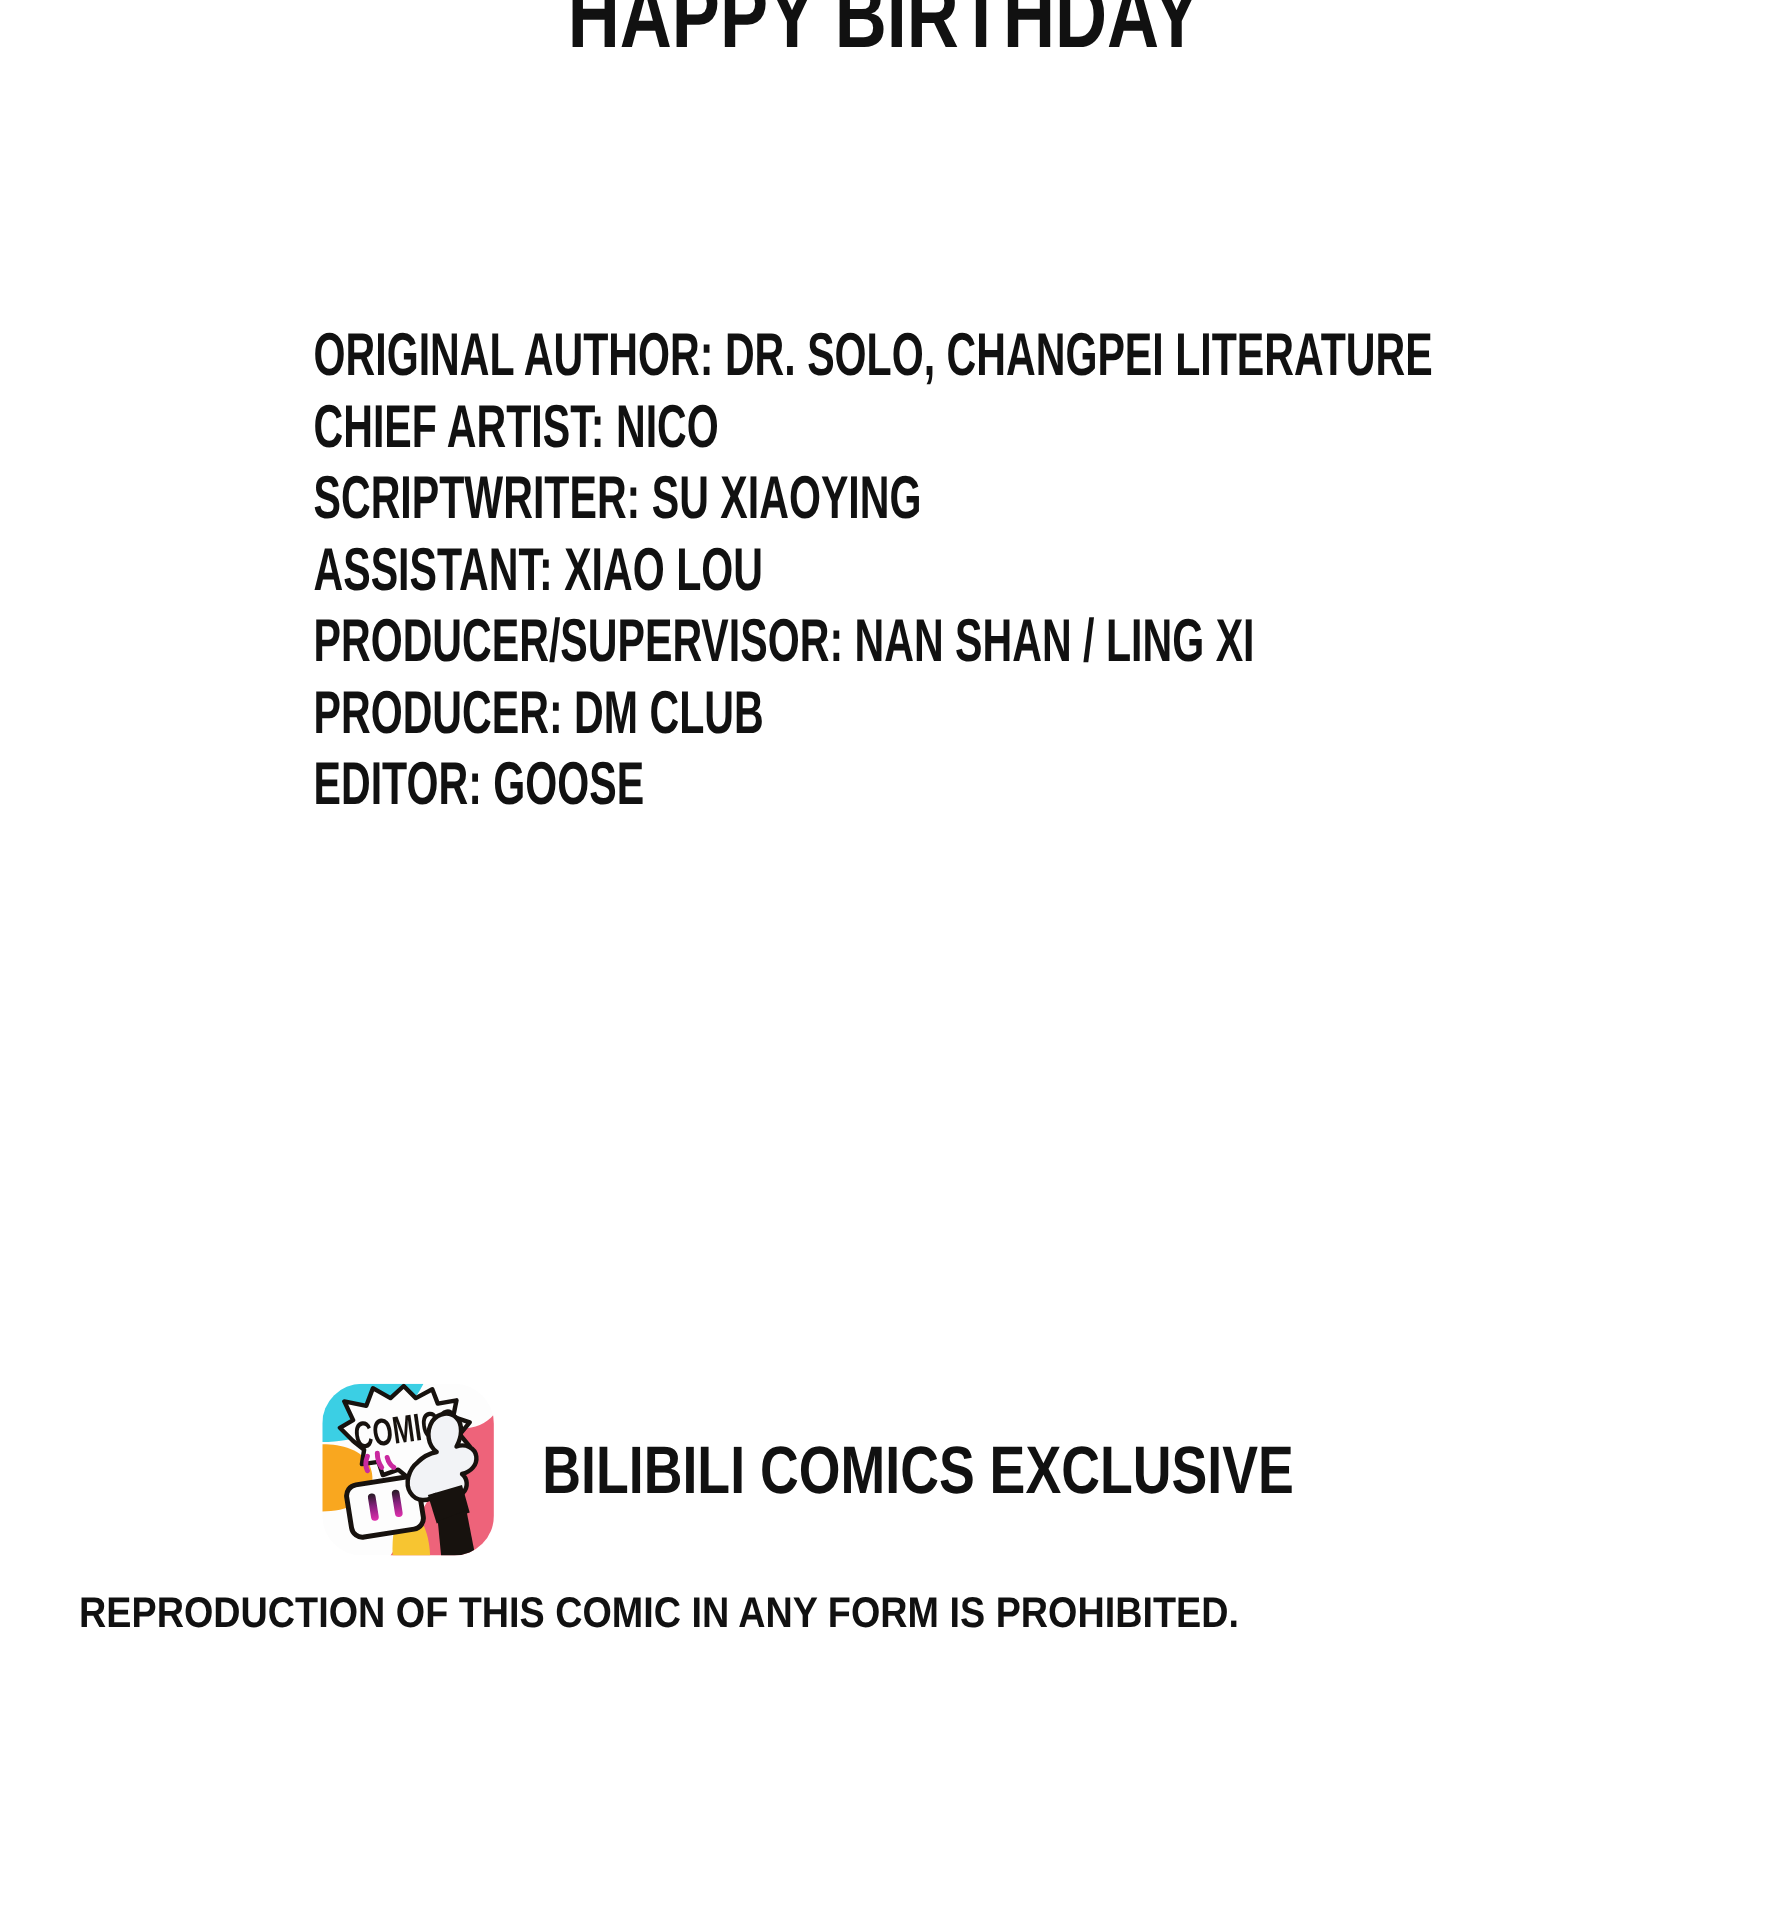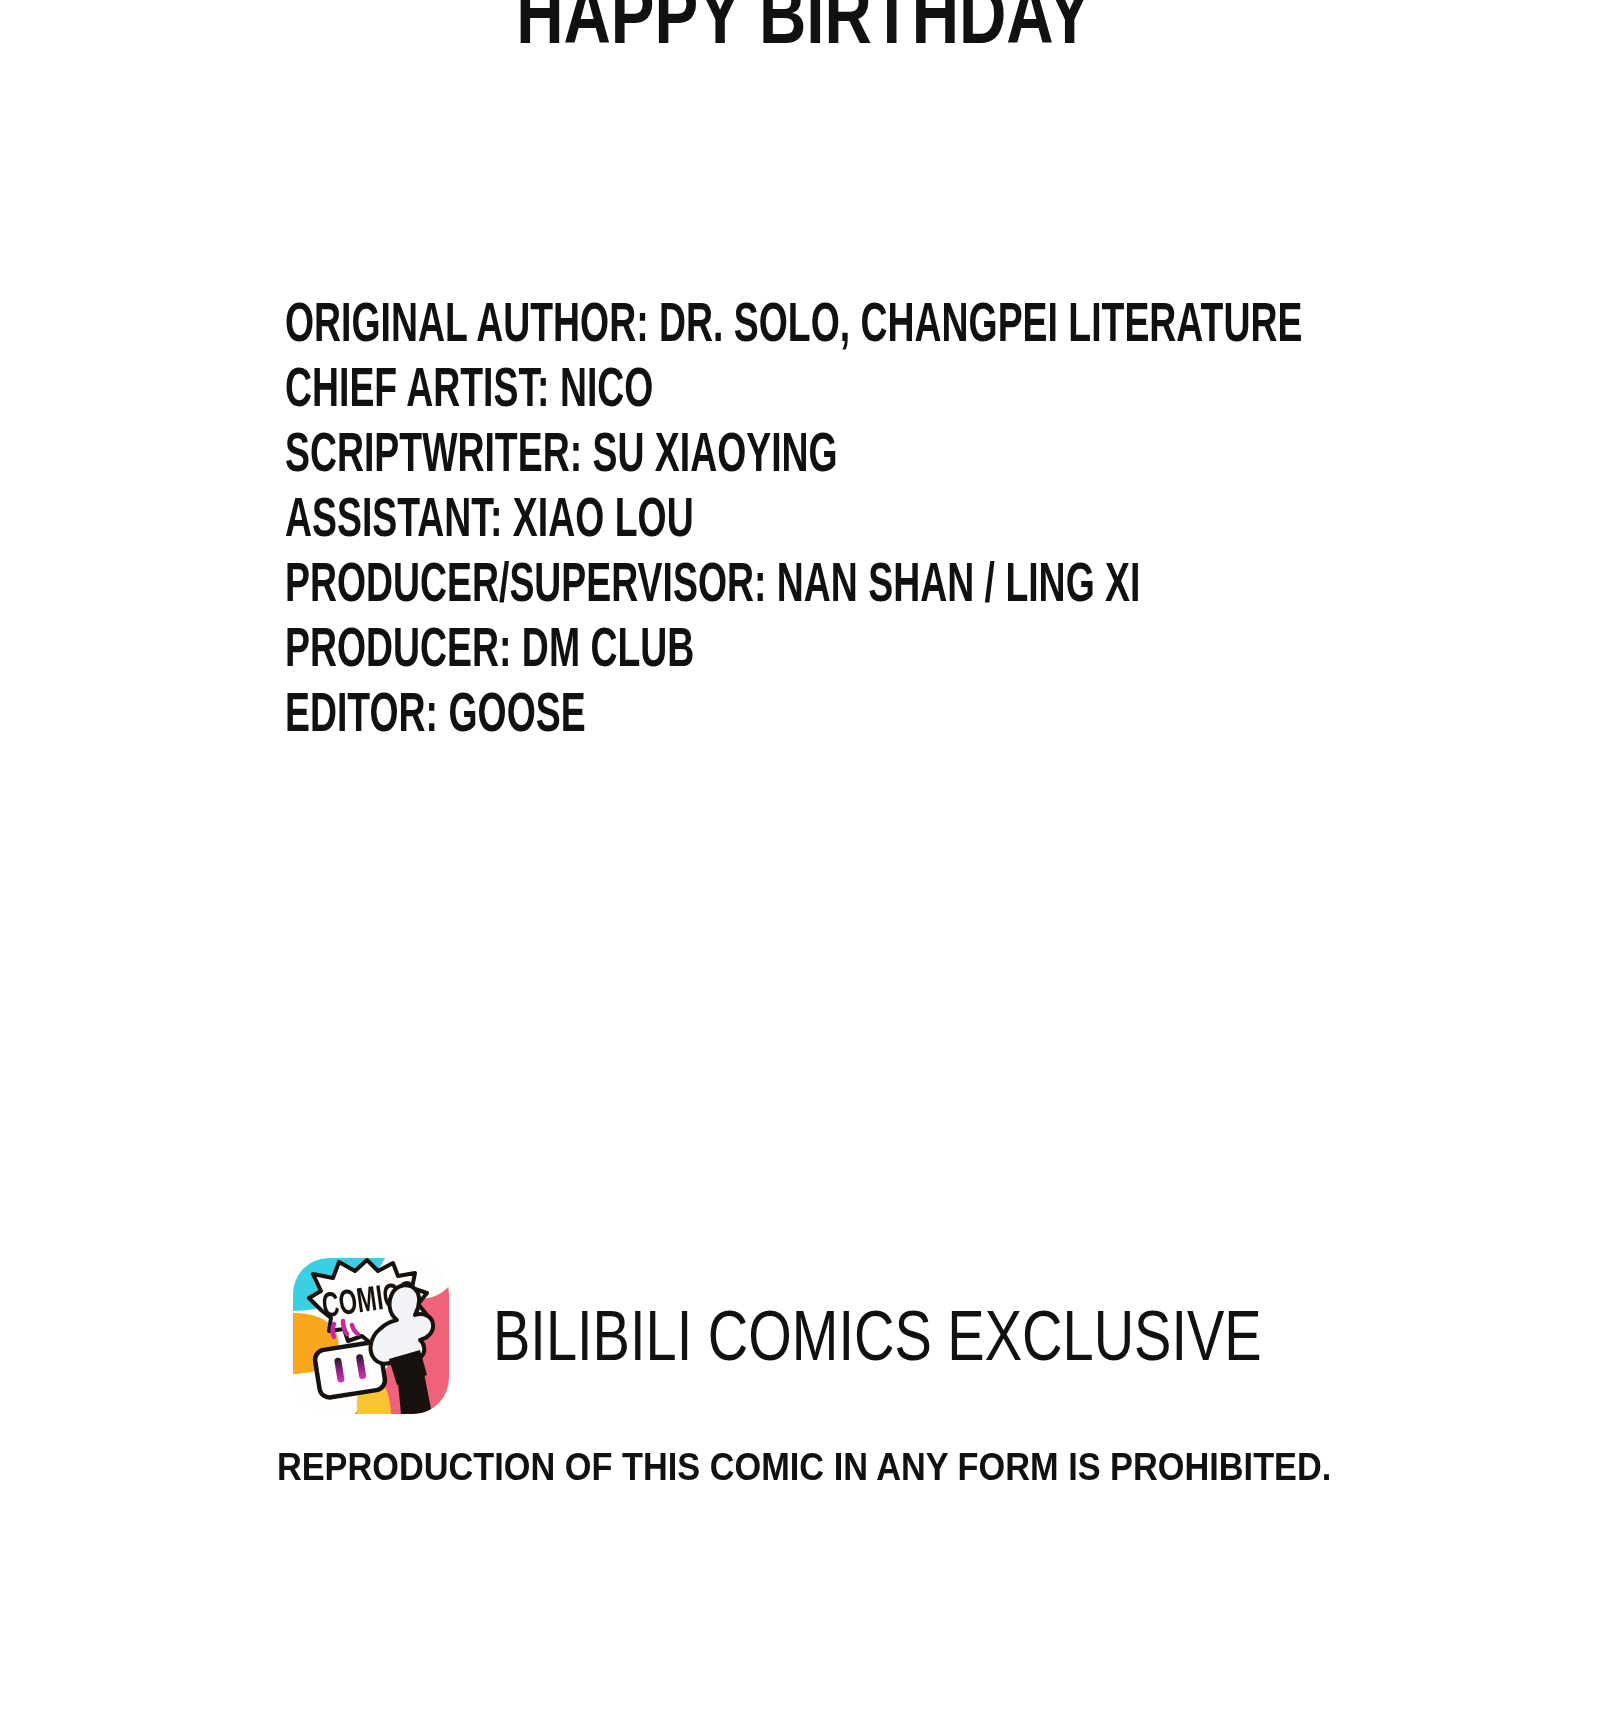--- a/index.html
+++ b/index.html
@@ -42,34 +42,34 @@
   
   .banner {
     position: absolute;
     left: 293px;
     top: 1258px;
     display: flex;
     align-items: center;
     gap: 44px;
   }
   .banner .label {
-    font-size: 70px;
-    font-weight: 400;
+    font-size: 61px;
+    font-weight: 700;
     line-height: 1;
   }
   .banner .label .cond { transform: scaleX(0.80); transform-origin: left center; }
   .logo { display: block; }
 
   
   .disclaimer {
     position: absolute;
     top: 1446px;
     left: 0;
     width: 100%;
-    text-align: center;
+    text-align: left;
     font-size: 39px;
     line-height: 41px;
     font-weight: 700;
   }
   .disclaimer .cond { transform: scaleX(0.88); transform-origin: center center; }
 </style>
 </head>
 <body>
 
 <div class="title">

